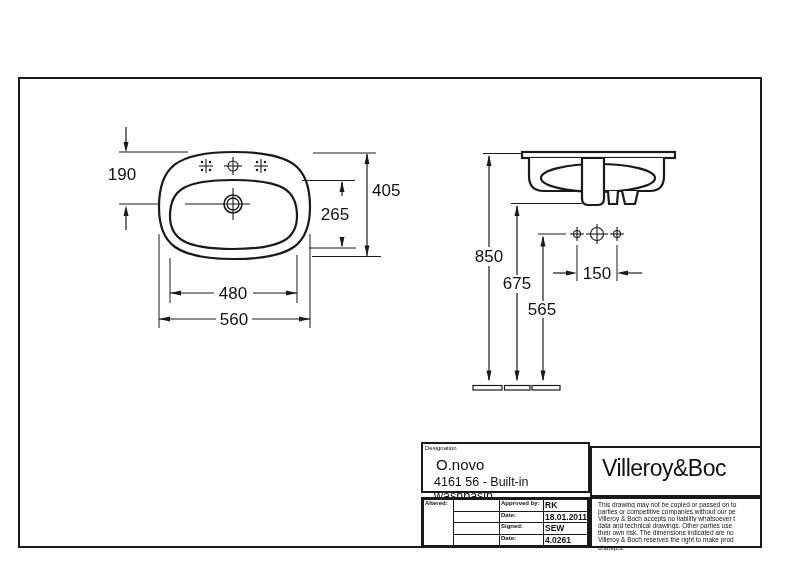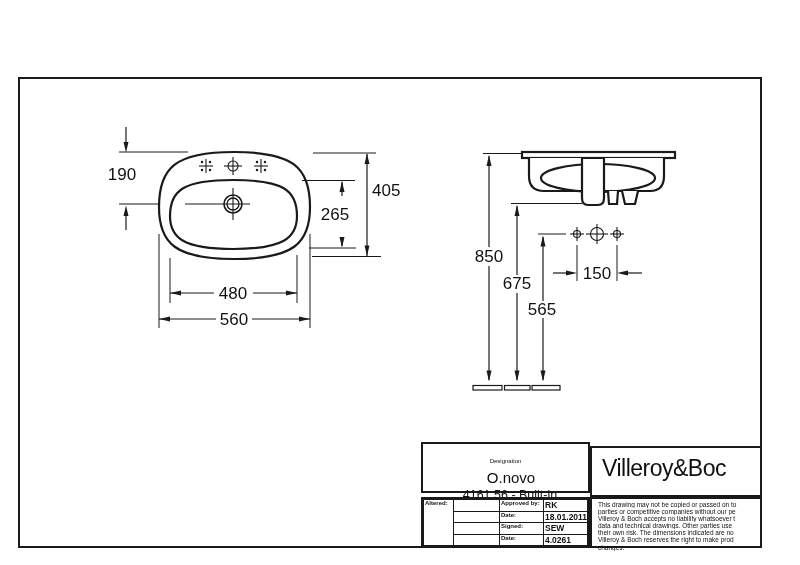--- a/index.html
+++ b/index.html
@@ -5,21 +5,21 @@
   html,body{margin:0;padding:0;background:#fff;}
   body{width:800px;height:565px;position:relative;font-family:"Liberation Sans",sans-serif;color:#111;}
   #stage{position:absolute;left:0;top:0;width:800px;height:555px;}
   .frame{position:absolute;left:18px;top:77px;width:744px;height:471px;
          border:2px solid #1a1a1a;box-sizing:border-box;}
   svg{position:absolute;left:0;top:0;}
   svg text{font-family:"Liberation Sans",sans-serif;fill:#111;}
   .dimtxt{font-size:17px;}
   
   .tb{position:absolute;box-sizing:border-box;border:2px solid #1a1a1a;background:#fff;}
-  #tb-designation{left:421px;top:442px;width:169px;height:51px;padding:14px 2px;text-align:center;}
+  #tb-designation{left:421px;top:442px;width:169px;height:51px;padding:1px 2px;}
   #tb-logo{left:590px;top:446px;width:172px;height:51px;}
   #tb-table{left:421px;top:497px;width:169px;height:51px;padding:0;}
   #tb-disclaimer{left:590px;top:497px;width:172px;height:51px;padding:2px 3px 0 6px;}
   .lbl-tiny{font-size:6px;line-height:7px;}
   .product-name{font-size:15px;line-height:17px;margin:4px 0 0 11px;}
   .product-desc{font-size:12.5px;line-height:14px;margin:2px 0 0 9px;}
   .brand{font-size:23px;font-weight:normal;letter-spacing:-0.5px;margin:7px 0 0 10px;white-space:nowrap;overflow:hidden;}
   .disc-line{font-size:6.5px;line-height:7.1px;white-space:nowrap;overflow:hidden;}
   table.appr{border-collapse:collapse;width:100%;height:47px;table-layout:fixed;}
   table.appr td{border:1px solid #1a1a1a;padding:0 1px;vertical-align:top;overflow:hidden;font-weight:bold;}

